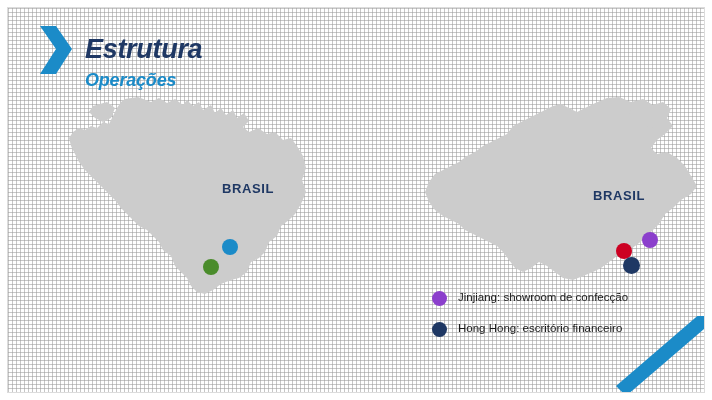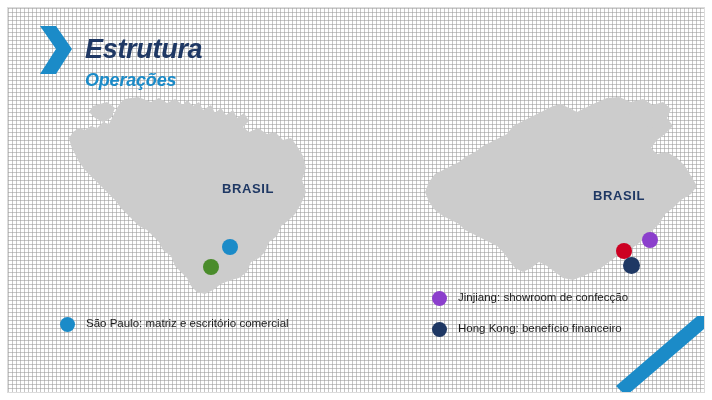--- a/index.html
+++ b/index.html
@@ -146,34 +146,30 @@
     </div>
     <div class="country-label" id="label-china">BRASIL</div>
 
     <div class="pin" id="pin-sp"></div>
     <div class="pin" id="pin-sc"></div>
     <div class="pin" id="pin-jj"></div>
     <div class="pin" id="pin-dg"></div>
     <div class="pin" id="pin-hk"></div>
 
     <div class="legend" id="legend-left">
-      <div class="legend-item">
-        <span class="legend-dot" style="background:#1B8BC8"></span>
-        <span class="legend-text">São Paulo: matriz e escritório comercial</span>
-      </div>
     </div>
 
     <div class="legend" id="legend-right">
       <div class="legend-item">
         <span class="legend-dot" style="background:#8B3FCC"></span>
         <span class="legend-text">Jinjiang: showroom de confecção</span>
       </div>
       <div class="legend-item">
         <span class="legend-dot" style="background:#1F3864"></span>
-        <span class="legend-text">Hong Kong: benefício financeiro</span>
+        <span class="legend-text">Hong Hong: escritório financeiro</span>
       </div>
     </div>
 
     <div id="corner">
       <svg width="90" height="76" viewBox="0 0 90 76">
         <polygon points="88,-4 98,6 12,80 2,70" fill="#1B8BC8"></polygon>
       </svg>
     </div>
 
   </div>

